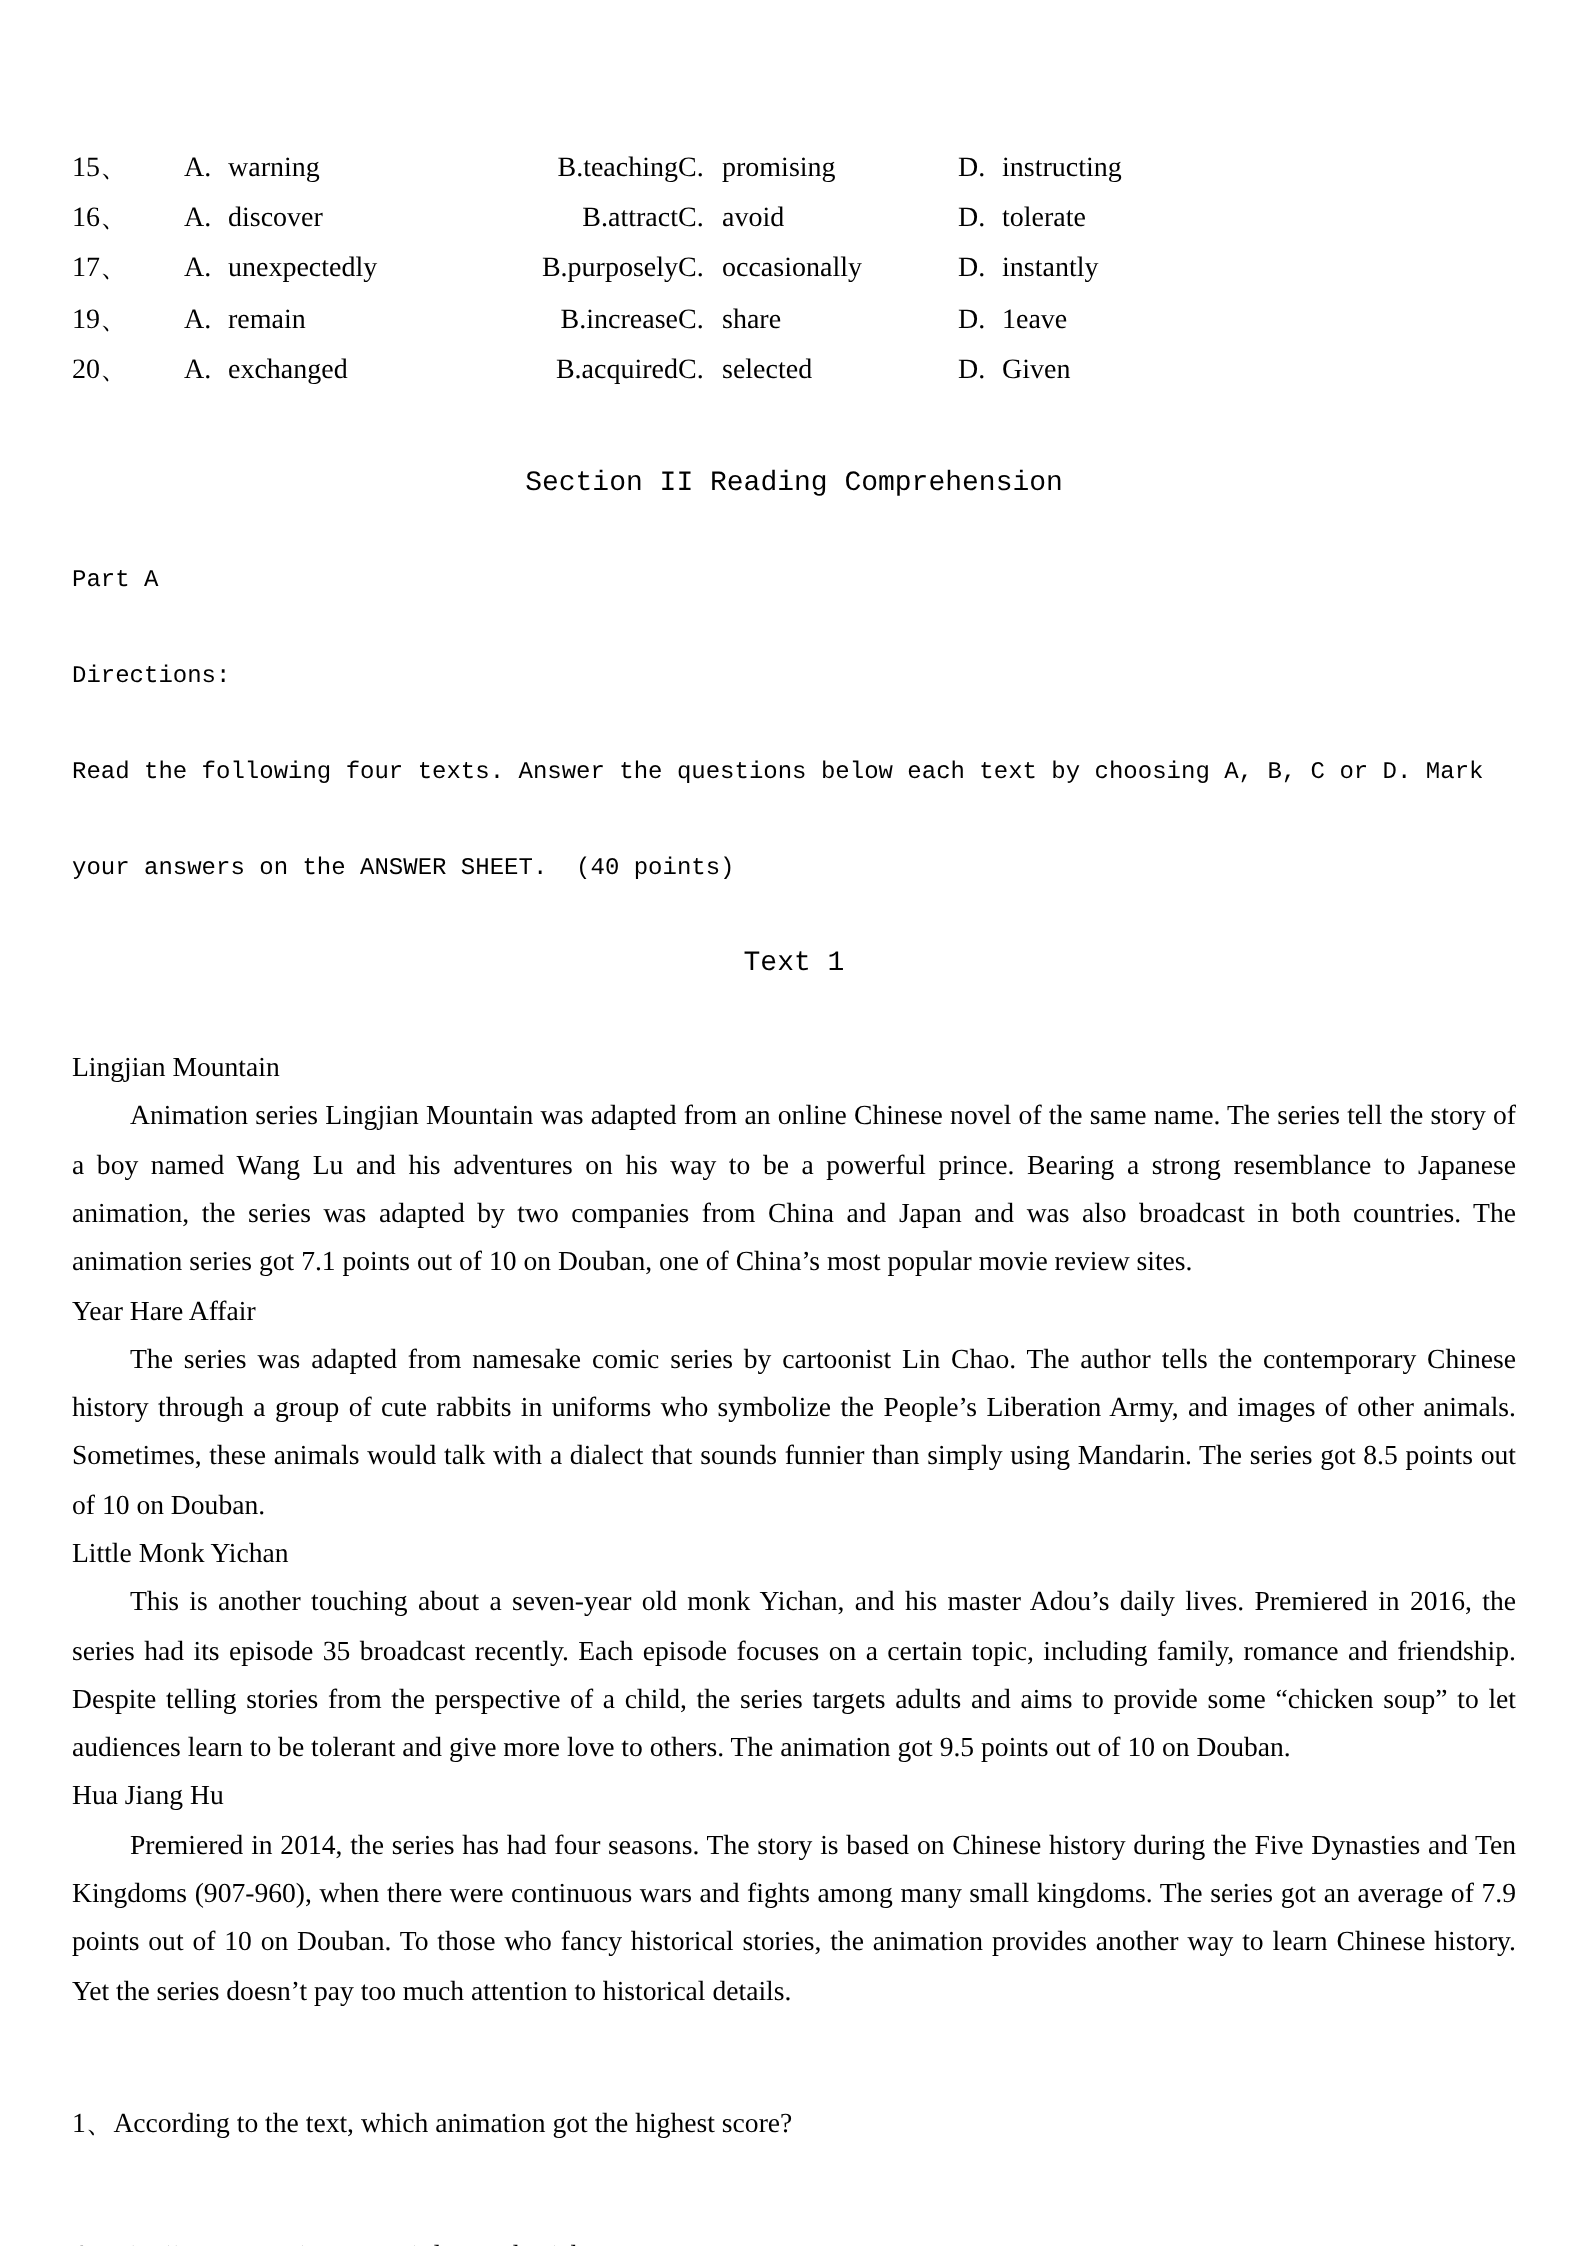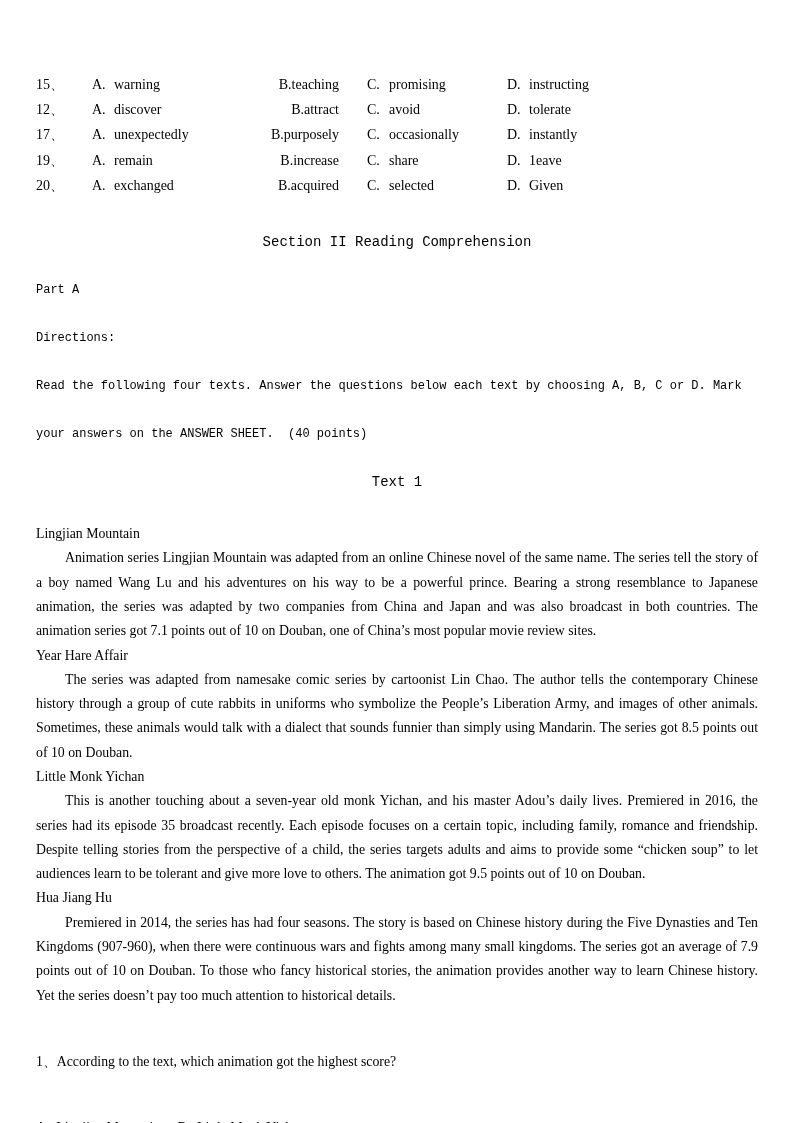--- a/index.html
+++ b/index.html
@@ -14,21 +14,21 @@
     width: 794px; height: 1123px;
     padding: 72px 36px 0 36px;
   }
 
   
   .cloze { font-size: 14px; }
   .cloze-row { display: flex; line-height: 25.2px; }
   .c-num { width: 32px; }
   .c-a { width: 109px; margin-left: 24px; }
   .c-b { width: 138px; text-align: right; }
-  .c-c { width: 140px; margin-left: 28px; }
+  .c-c { width: 140px; }
   .c-d { flex: 1; }
   .ol { display: inline-block; min-width: 22px; }
 
   
   .mono {
     margin-top: 4px;
     font-family: "Liberation Mono", monospace;
     font-size: 12px;
     line-height: 16px;
     white-space: pre;
@@ -61,21 +61,21 @@
 
     <div class="cloze-row">
       <span class="c-num">15、</span>
       <span class="c-a"><span class="ol">A.</span><span>warning</span></span>
       <span class="c-b"><span class="ol">B.</span><span>teaching</span></span>
       <span class="c-c"><span class="ol">C.</span><span>promising</span></span>
       <span class="c-d"><span class="ol">D.</span><span>instructing</span></span>
     </div>
 
     <div class="cloze-row">
-      <span class="c-num">12、</span>
+      <span class="c-num">16、</span>
       <span class="c-a"><span class="ol">A.</span><span>discover</span></span>
       <span class="c-b"><span class="ol">B.</span><span>attract</span></span>
       <span class="c-c"><span class="ol">C.</span><span>avoid</span></span>
       <span class="c-d"><span class="ol">D.</span><span>tolerate</span></span>
     </div>
 
     <div class="cloze-row">
       <span class="c-num">17、</span>
       <span class="c-a"><span class="ol">A.</span><span>unexpectedly</span></span>
       <span class="c-b"><span class="ol">B.</span><span>purposely</span></span>

